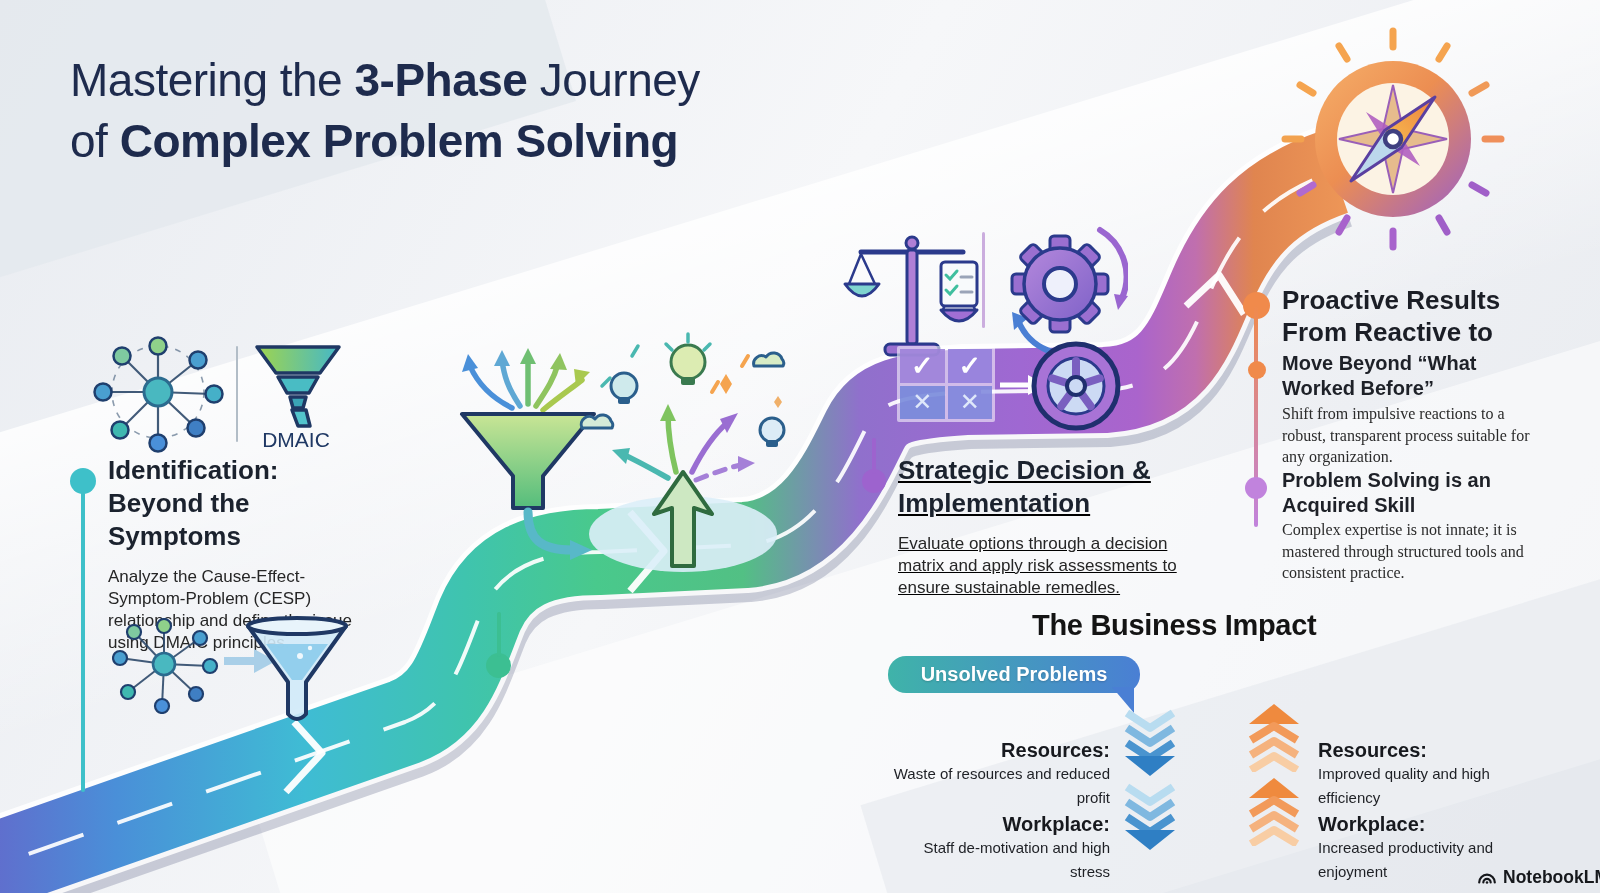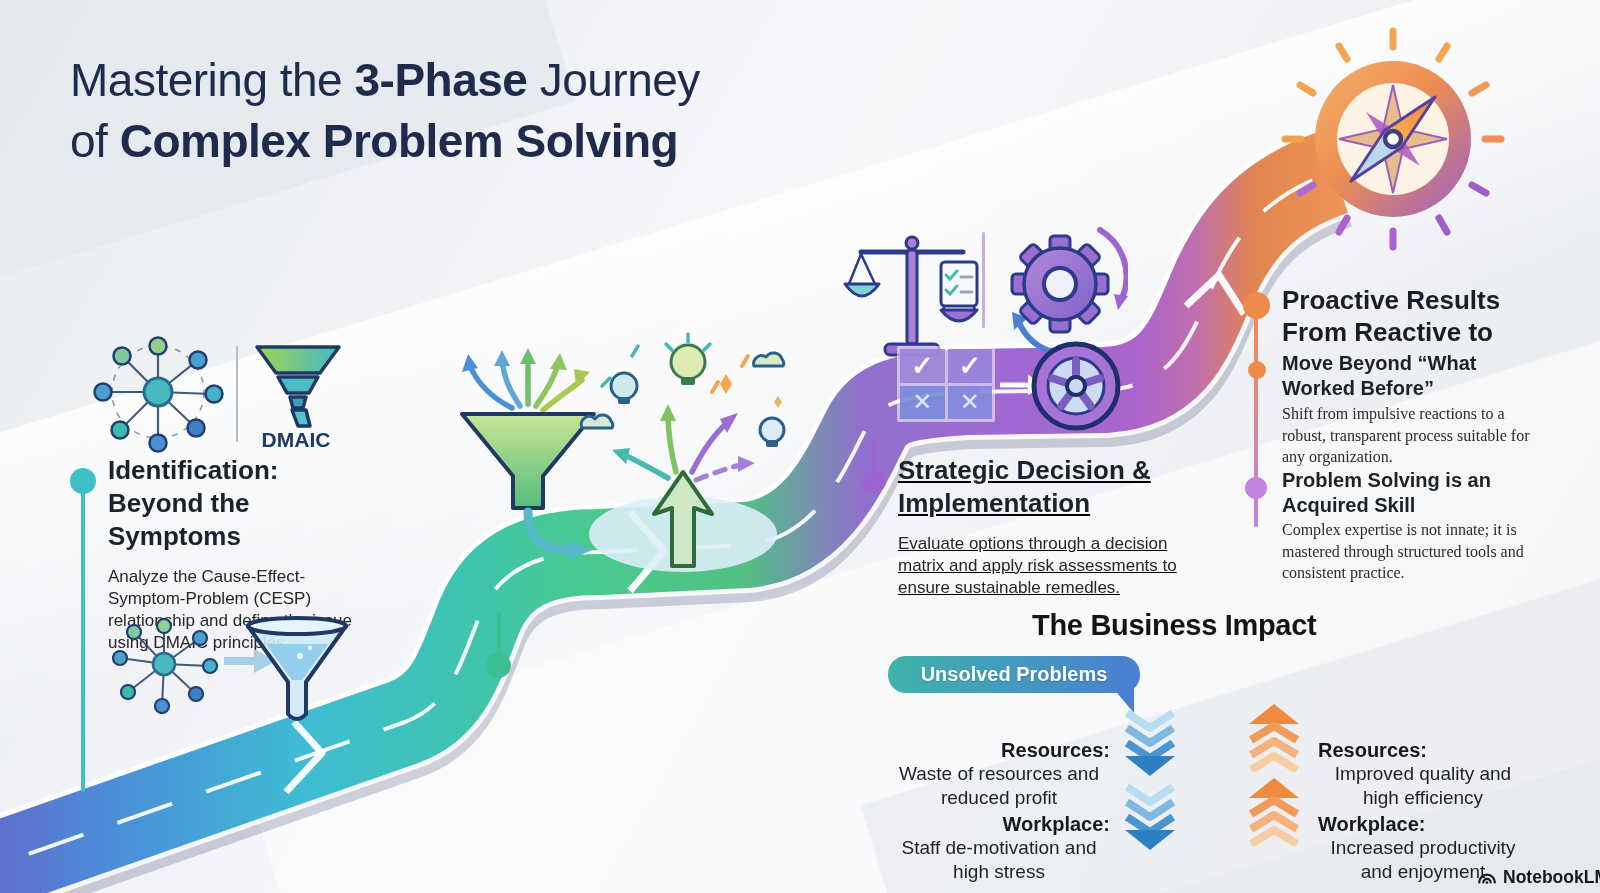--- a/index.html
+++ b/index.html
@@ -12,36 +12,36 @@
   .band2{top:500px;left:260px;width:1700px;height:400px;background:rgba(255,255,255,.55);}
   .band3{top:650px;left:900px;width:1000px;height:420px;background:#e3e7ed;opacity:.55;}
   .abs{position:absolute;}
   .title{left:70px;top:50px;font-size:46px;line-height:61px;color:#1e2b4d;font-weight:400;letter-spacing:-.5px;}
   .title b{font-weight:700;}
   .sec-h{font-size:26px;line-height:33px;font-weight:700;color:#1b222e;}
   .sec-h span{display:block;}
   .sec-b{margin:13px 0 0 0;font-size:17px;line-height:22px;color:#262626;}
   .bullet{position:absolute;border-radius:50%;}
   .vline{position:absolute;border-radius:2px;}
-  .dmaic-label{left:240px;top:428px;width:112px;text-align:center;font-size:21px;font-weight:700;color:#1f3864;}
+  .dmaic-label{left:240px;top:428px;width:112px;text-align:center;font-size:21px;font-weight:400;color:#1f3864;}
   .res-h{left:1282px;top:284px;font-size:26px;line-height:32px;font-weight:700;color:#1b1e26;}
   .res-h span{display:block;}
   .res-t{font-size:20px;line-height:25px;font-weight:700;color:#1e2128;}
   .res-b{font-size:16px;line-height:21.5px;color:#2b2b2b;font-family:Liberation Serif, serif;}
   .imp-h{left:1032px;top:609px;font-size:29px;font-weight:700;color:#141414;letter-spacing:-.3px;}
   .banner{position:absolute;height:37px;border-radius:18px;color:#fff;font-size:20px;font-weight:700;
     text-align:center;line-height:37px;text-shadow:0 1px 2px rgba(0,0,0,.18);}
   .banner-u{left:888px;top:656px;width:252px;background:linear-gradient(90deg,#3fb3a9,#4a7fd4);}
   .banner-s{left:1213px;top:656px;width:292px;background:linear-gradient(90deg,#e8566a,#f5a04a);}
   .tail{position:absolute;width:0;height:0;bottom:-20px;}
   .tail-u{right:6px;border-top:26px solid #4a7fd4;border-left:22px solid transparent;}
   .tail-s{left:6px;border-top:26px solid #e8566a;border-right:22px solid transparent;}
   .imp-item{position:absolute;}
   .imp-t{font-size:20px;font-weight:700;color:#17191e;line-height:24px;margin-top:28px;}
-  .imp-b{font-size:19px;line-height:23.5px;color:#1e2025;text-align:center;}
+  .imp-b{font-size:15px;line-height:23.5px;color:#1e2025;}
   .ta-r{text-align:right;}
   .matrix{left:897px;top:346px;width:98px;height:76px;display:grid;grid-template-columns:1fr 1fr;grid-template-rows:1fr 1fr;
     gap:3px;padding:3px;background:rgba(255,255,255,.55);box-sizing:border-box;border-radius:2px;}
   .mcell{display:flex;align-items:center;justify-content:center;}
   .mc1{background:rgba(154,126,216,.85);} .mc2{background:rgba(143,122,218,.85);}
   .mc3{background:rgba(112,130,216,.85);} .mc4{background:rgba(122,130,218,.85);}
   .mcheck{color:#fff;font-size:27px;font-weight:700;}
   .mcross{color:#dfe8fa;font-size:24px;}
   .brand{left:1476px;top:866px;display:flex;align-items:center;gap:5px;}
   .brand span{font-size:17.5px;font-weight:600;color:#16181c;}

